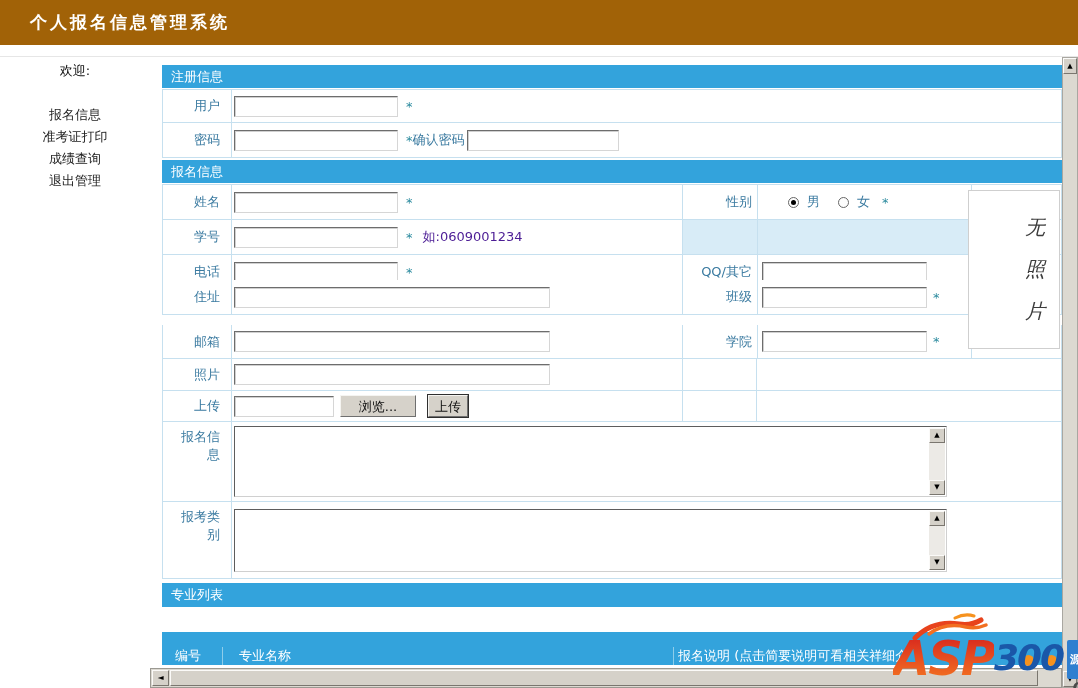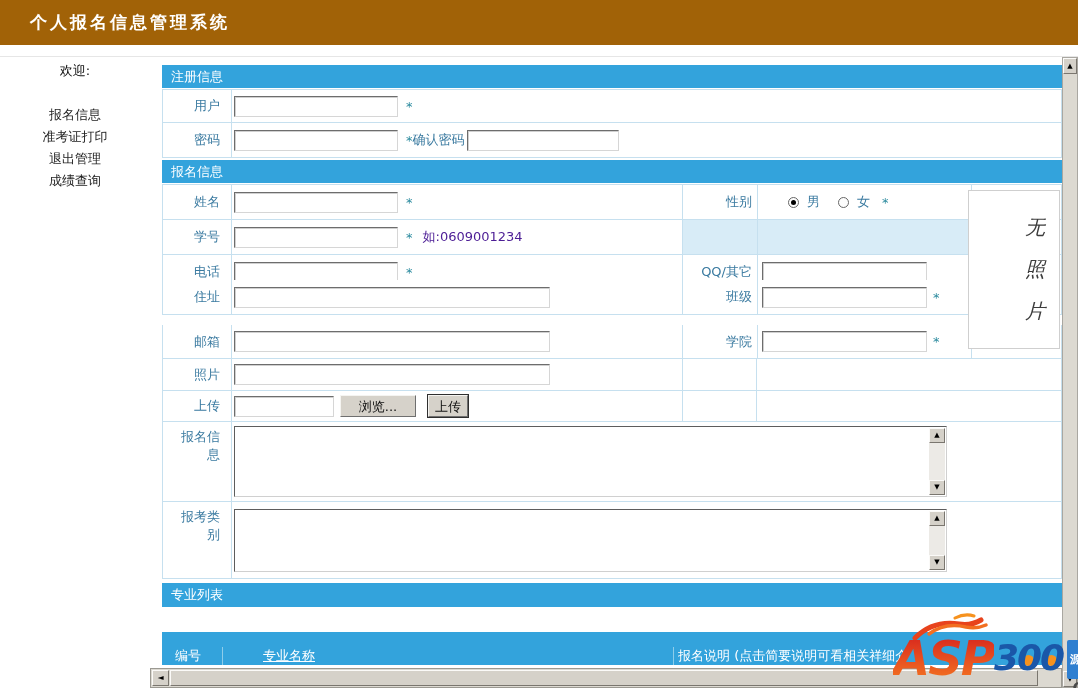--- a/index.html
+++ b/index.html
@@ -88,21 +88,21 @@
   
   .photobox{position:absolute;left:968px;top:190px;width:90px;height:157px;background:#fff;border:1px solid #cfcfcf;}
   .nophoto{position:absolute;right:12px;top:15px;width:22px;font-family:"DejaVu Serif","Liberation Serif",serif;
            font-style:italic;font-size:20px;line-height:42px;color:#3c3c3c;word-break:break-all;}
 
   
   .t3head{position:absolute;left:162px;top:632px;width:900px;height:33px;background:#33a3dc;color:#fff;
           display:flex;box-sizing:border-box;overflow:hidden;align-items:flex-end;}
   .t3c{box-sizing:border-box;display:flex;align-items:center;white-space:nowrap;}
   .t3c1{width:60px;flex:none;padding-left:13px;}
-  .t3c2{width:451px;flex:none;padding-left:40px;border-left:1px solid #8ecdea;text-decoration:underline;}
+  .t3c2{width:451px;flex:none;padding-left:16px;border-left:1px solid #8ecdea;}
   .t3c3{flex:1;padding-left:4px;border-left:1px solid #8ecdea;}
 
   
   .hscroll{position:absolute;left:150px;top:668px;width:912px;height:20px;background:#dcd9d1;
            border:1px solid #9b9992;box-sizing:border-box;}
   .hthumb{position:absolute;left:19px;top:1px;height:16px;width:868px;background:#d5d1c9;border:1px solid;
           border-color:#fbfaf8 #7a766f #7a766f #fbfaf8;box-sizing:border-box;}
   .harrow{position:absolute;left:1px;top:1px;width:17px;height:16px;background:#d5d1c9;border:1px solid;
           border-color:#fbfaf8 #7a766f #7a766f #fbfaf8;box-sizing:border-box;text-align:center;
           font-size:8px;line-height:14px;color:#000;cursor:pointer;}
@@ -137,22 +137,22 @@
 
   <div class="banner">
     <div class="title">个人报名信息管理系统</div>
   </div>
   <div class="topline"></div>
 
   <div class="welcome">欢迎:</div>
   <div class="menu">
     <div class="mi">报名信息</div>
     <div class="mi">准考证打印</div>
+    <div class="mi">成绩查询</div>
     <div class="mi">退出管理</div>
-    <div class="mi">成绩查询</div>
   </div>
 
   <div class="secbar" id="bar-reg">注册信息</div>
 
   <div class="trow first" id="r-user">
     <div class="cell c-label">用户</div>
     <div class="cell c-rest bL">
       <input class="tb tb-s" type="text" style="">
       <span class="req">*</span>
     </div>

